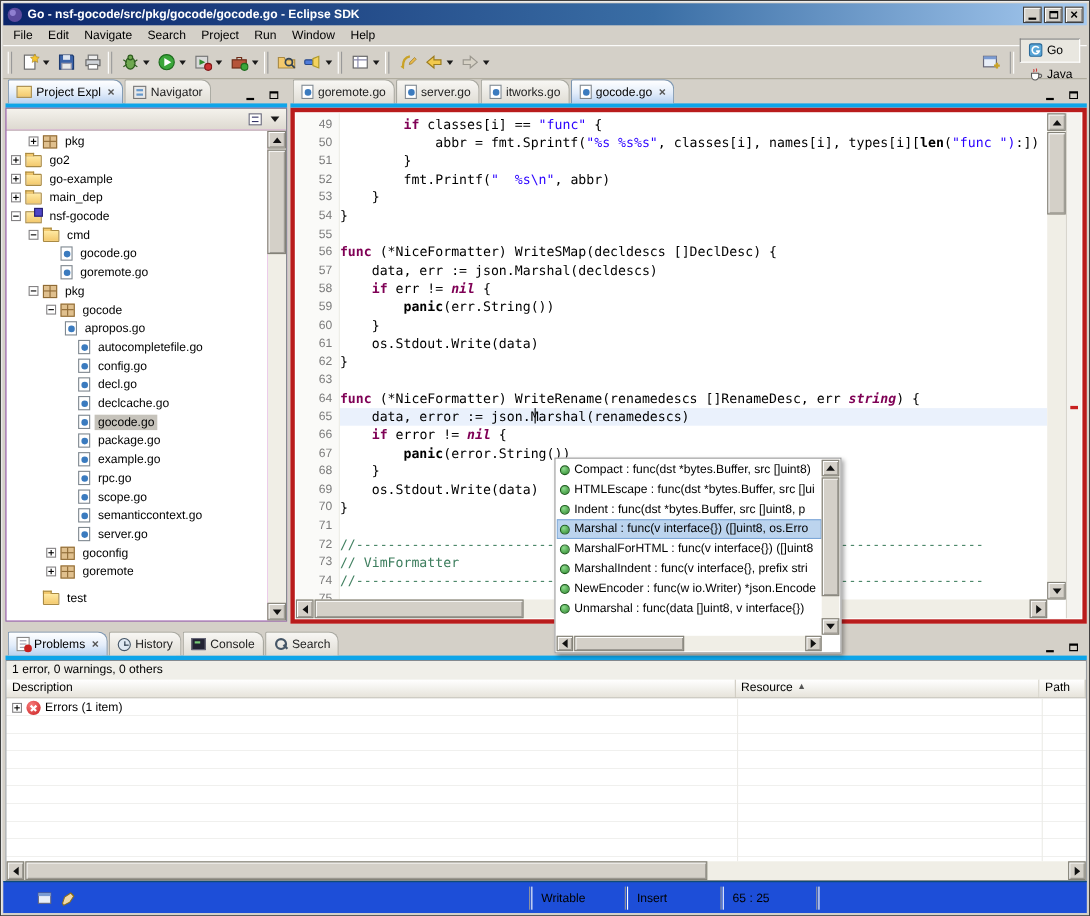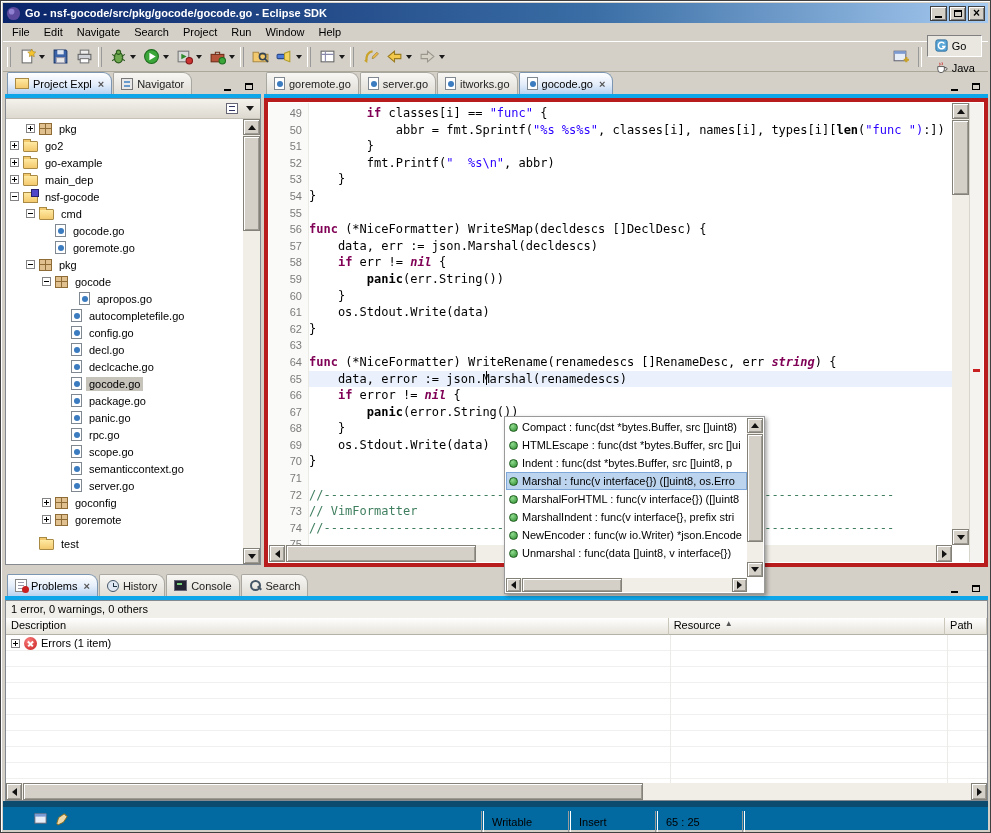--- a/index.html
+++ b/index.html
@@ -127,21 +127,21 @@
   .sortarrow { font-size:8px; color:#555; }
   .pbody { position:absolute; left:0; right:0; top:34px; bottom:17px; background:
     repeating-linear-gradient(180deg, #fff 0px, #fff 15px, #f0f0ee 15px, #f0f0ee 16px); }
   .colline { position:absolute; top:0; bottom:0; width:1px; background:#ecebe7; }
   .prow { height:16px; display:flex; align-items:center; gap:4px; padding-left:5px; }
   .ic-error { width:13px; height:13px; border-radius:50%; background:radial-gradient(circle at 35% 30%,#f97c7c,#c81e1e); position:relative; flex:none; }
   .ic-error::before, .ic-error::after { content:''; position:absolute; left:3px; top:6px; width:7px; height:1.6px; background:#fff; }
   .ic-error::before { transform:rotate(45deg); } .ic-error::after { transform:rotate(-45deg); }
 
   
-  .statusbar { position:absolute; left:2px; right:2px; bottom:2px; height:29px; background:#0369a1; border-top:6px solid #0c4a6e; display:flex; align-items:center;padding-left:24px; }
+  .statusbar { position:absolute; left:2px; right:2px; bottom:2px; height:29px; background:#1d4ed8; border-top:1px solid #0c4a6e; display:flex; align-items:center;padding-left:24px; }
   .trimicons { display:flex; gap:6px; padding-left:6px; align-items:center; }
   .trimicon svg { width:15px; height:15px; display:block; }
   .sbfields { position:absolute; left:478px; top:4px; display:flex; align-items:center; height:21px; }
   .sbsep { width:3px; height:21px; border-left:1px solid #9a9a9a; border-right:1px solid #fff; }
   .sbcell { width:84px; padding-left:8px; }
 </style>
 </head>
 <body>
 
 <div class="window">
@@ -379,21 +379,21 @@
           <div class="trow" style="padding-left: 20px;">
             <span class="exp minus"></span>
             <span class="ticon ic-package"></span>
             <span class="tlabel">pkg</span>
           </div>
           <div class="trow" style="padding-left: 36px;">
             <span class="exp minus"></span>
             <span class="ticon ic-package"></span>
             <span class="tlabel">gocode</span>
           </div>
-          <div class="trow" style="padding-left: 60px;">
+          <div class="trow" style="padding-left: 40px;">
             <span class="exp noexp"></span>
             <span class="ticon ic-gofile"></span>
             <span class="tlabel">apropos.go</span>
           </div>
           <div class="trow" style="padding-left: 52px;">
             <span class="exp noexp"></span>
             <span class="ticon ic-gofile"></span>
             <span class="tlabel">autocompletefile.go</span>
           </div>
           <div class="trow" style="padding-left: 52px;">
@@ -417,21 +417,21 @@
             <span class="tlabel">gocode.go</span>
           </div>
           <div class="trow" style="padding-left: 52px;">
             <span class="exp noexp"></span>
             <span class="ticon ic-gofile"></span>
             <span class="tlabel">package.go</span>
           </div>
           <div class="trow" style="padding-left: 52px;">
             <span class="exp noexp"></span>
             <span class="ticon ic-gofile"></span>
-            <span class="tlabel">panic.go</span>
+            <span class="tlabel">example.go</span>
           </div>
           <div class="trow" style="padding-left: 52px;">
             <span class="exp noexp"></span>
             <span class="ticon ic-gofile"></span>
             <span class="tlabel">rpc.go</span>
           </div>
           <div class="trow" style="padding-left: 52px;">
             <span class="exp noexp"></span>
             <span class="ticon ic-gofile"></span>
             <span class="tlabel">scope.go</span>

